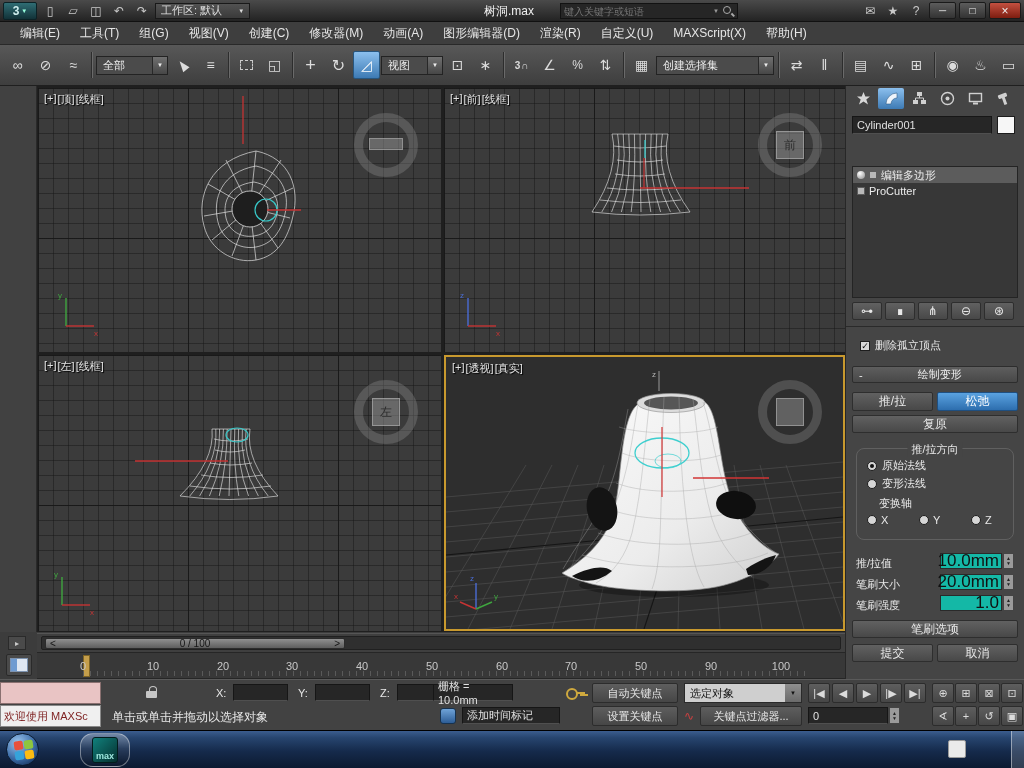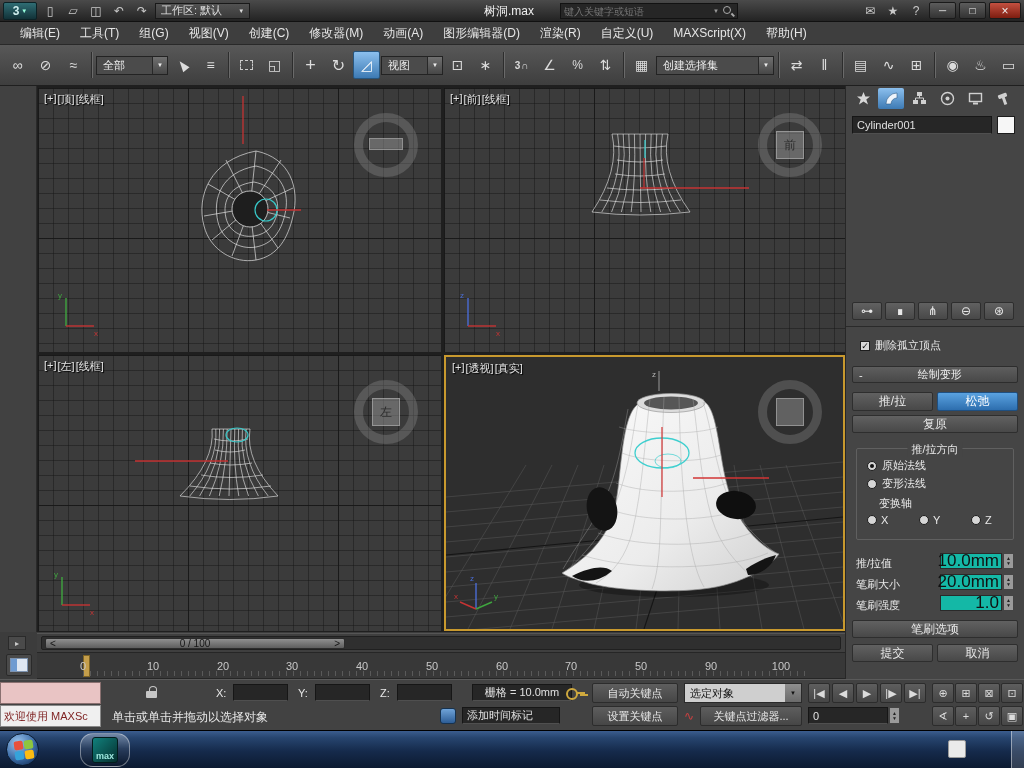--- a/index.html
+++ b/index.html
@@ -68,21 +68,21 @@
   .btn{background:linear-gradient(#616161,#484848);border:1px solid #2e2e2e;border-radius:2px;color:#e8e8e8;font-size:12px;display:flex;align-items:center;justify-content:center}
   .btn.blue{background:linear-gradient(#5aa2e0,#2d6eae);color:#fff;border-color:#1f4f80}
   .field-dark{background:#262626;border:1px solid #161616;border-bottom-color:#4f4f4f;color:#e0e0e0;font-size:11px;display:flex;align-items:center;padding:0 4px}
   .field-light{background:#14b8a6;border:1px solid #2a2a2a;color:#111;font-size:17px;display:flex;align-items:center;justify-content:flex-end;padding:0 2px}
   .spin{display:flex;flex-direction:column;justify-content:center;width:11px;height:16px;background:#9a9a9a;border:1px solid #444;margin-left:1px}
   .spin span{font-size:5px;line-height:5px;text-align:center;color:#222}
   .stackrow{height:16px;display:flex;align-items:center;gap:4px;padding:0 4px;font-size:11px;color:#ececec}
   .bulb{width:8px;height:8px;border-radius:50%;background:radial-gradient(circle at 35% 30%,#fff,#8a8a8a);flex:0 0 auto}
   .modic{width:8px;height:8px;background:#b9b9b9;border:1px solid #5c5c5c;flex:0 0 auto}
   .rollhead{position:absolute;left:6px;width:166px;height:17px;background:linear-gradient(#5e5e5e,#484848);border:1px solid #2d2d2d;border-radius:2px;display:flex;align-items:center;font-size:11px;color:#efefef}
-  .group{position:absolute;border:1px solid #606060;border-radius:2px}
+  .group{position:absolute;border:1px solid #606060;border-radius:8px}
   .group-title{position:absolute;top:-7px;left:50%;transform:translateX(-50%);background:#454545;padding:0 4px;font-size:11px;color:#e8e8e8;white-space:nowrap}
   .radio{width:10px;height:10px;border-radius:50%;background:#d6d6d6;border:1px solid #1d1d1d;position:relative;flex:0 0 auto}
   .radio.on::after{content:"";position:absolute;left:2px;top:2px;width:4px;height:4px;border-radius:50%;background:#111}
   .chk{width:10px;height:10px;background:#d6d6d6;border:1px solid #1d1d1d;font-size:9px;color:#111;display:flex;align-items:center;justify-content:center;flex:0 0 auto}
   .lbl11{font-size:11px;color:#e8e8e8}
   
   #statusbar{left:0;top:679px;width:1024px;height:51px;background:#424242;border-top:1px solid #5a5a5a}
   .key-ic{position:relative;width:20px;height:13px}
   .key-ic::before{content:"";position:absolute;left:0;top:2px;width:8px;height:8px;border:2px solid #cfa93e;border-radius:50%}
   .key-ic::after{content:"";position:absolute;left:11px;top:6px;width:8px;height:2px;background:#cfa93e;box-shadow:3px 2px 0 0 #cfa93e}
@@ -490,20 +490,31 @@
         </svg>
       </span>
   </div>
 
   <div class="field-dark" style="position:absolute;left:6px;top:30px;width:140px;height:18px">
     <span>Cylinder001</span>
   </div>
   <div style="position:absolute;left:151px;top:30px;width:18px;height:18px;background:#f6f6f6;border:1px solid #1c1c1c"></div>
 
 
+  <div style="position:absolute;left:6px;top:80px;width:166px;height:132px;background:#373737;border:1px solid #242424">
+    <div class="stackrow" style="background:#5c5c5c">
+      <span class="bulb"></span>
+      <span class="modic"></span>
+      <span>编辑多边形</span>
+    </div>
+    <div class="stackrow">
+      <span class="modic"></span>
+      <span>ProCutter</span>
+    </div>
+  </div>
 
   <div style="position:absolute;left:6px;top:216px;display:flex;gap:3px">
     <span class="btn" style="width:30px;height:18px">⊶</span>
     <span class="btn" style="width:30px;height:18px">∎</span>
     <span class="btn" style="width:30px;height:18px">⋔</span>
     <span class="btn" style="width:30px;height:18px">⊖</span>
     <span class="btn" style="width:30px;height:18px">⊛</span>
   </div>
   <div style="position:absolute;left:0;top:240px;width:179px;height:1px;background:#2a2a2a"></div>
 
@@ -596,21 +607,21 @@
 
   <span class="abs" style="left:146px;top:6px"><span class="lock-ic"></span></span>
 
   <span class="abs lbl11" style="left:216px;top:7px">X:</span>
   <input class="abs field-dark" style="left: 233px; top: 4px; width: 55px; height: 17px;">
   <span class="abs lbl11" style="left:298px;top:7px">Y:</span>
   <input class="abs field-dark" style="left: 315px; top: 4px; width: 55px; height: 17px;">
   <span class="abs lbl11" style="left:380px;top:7px">Z:</span>
   <input class="abs field-dark" style="left: 397px; top: 4px; width: 55px; height: 17px;">
 
-  <div class="abs field-dark" style="left:472px;top:4px;width:100px;height:17px;justify-content:center">
+  <div class="abs field-dark" style="left:433px;top:4px;width:80px;height:17px;justify-content:center">
     <span>栅格 = 10.0mm</span>
   </div>
 
   <span class="abs lbl11" style="left:112px;top:29px;font-size:12px">单击或单击并拖动以选择对象</span>
   <span class="abs" style="left:440px;top:28px;width:16px;height:16px;background:linear-gradient(#6fa3d8,#2d5d96);border:1px solid #16324f;border-radius:3px"></span>
   <div class="abs field-dark" style="left:462px;top:27px;width:98px;height:17px">
     <span>添加时间标记</span>
   </div>
 
   <span class="abs" style="left:566px;top:6px"><span class="key-ic"></span></span>

